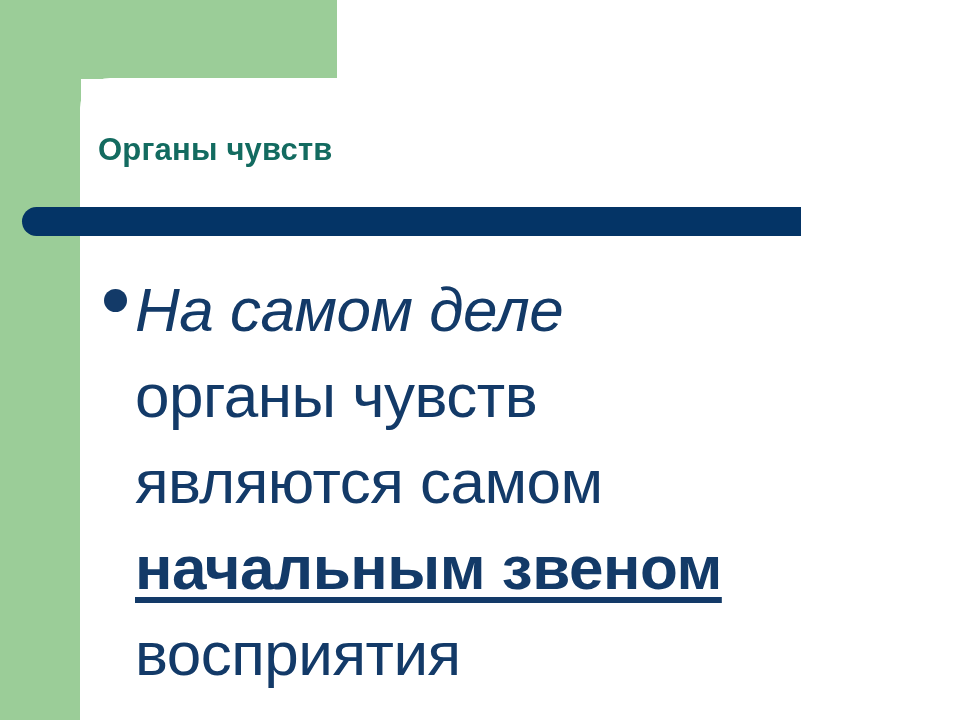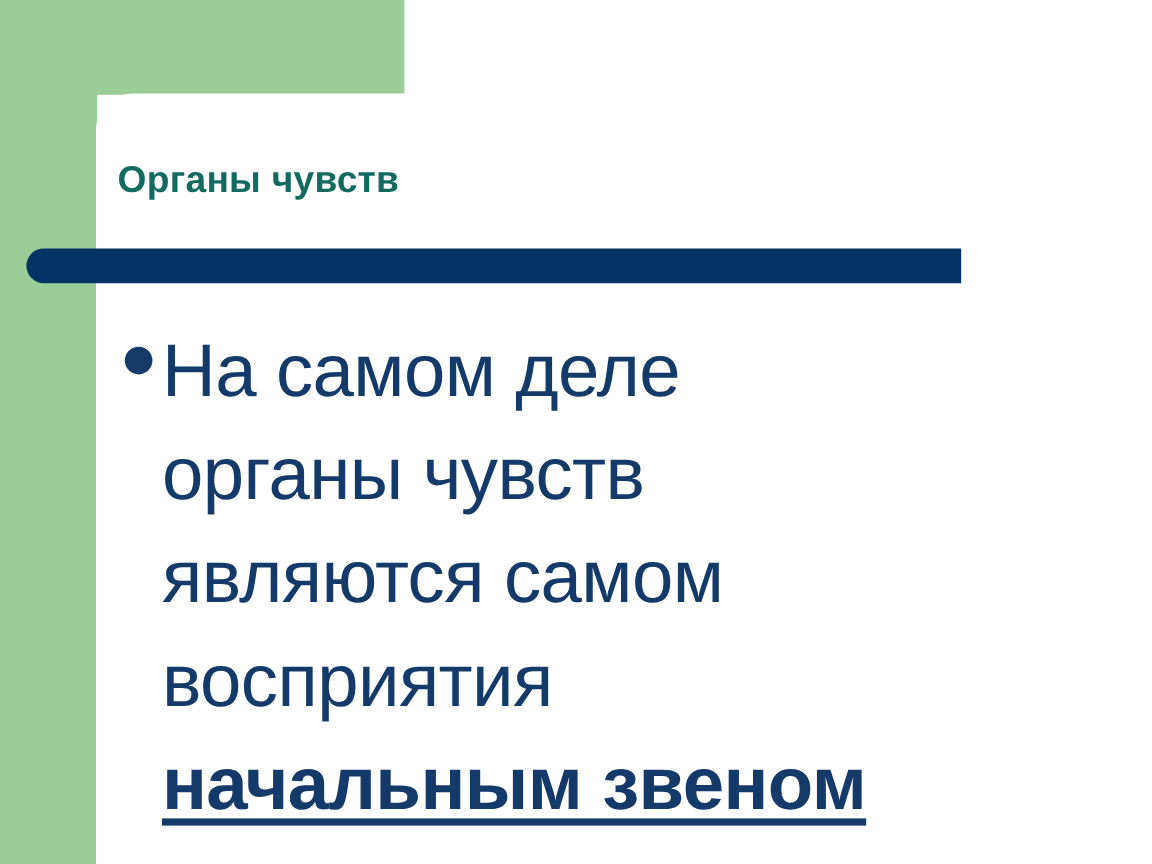--- a/index.html
+++ b/index.html
@@ -110,20 +110,21 @@
 
   .body-text .emph {
     font-weight: bold;
     text-decoration: underline;
     text-decoration-thickness: 6px;
     text-underline-offset: 8px;
   }
 
   .line {
     display: block;
+    font-style: italic;
   }
   .line-indent {
     display: block;
     margin-left: 0px;
   }
 </style>
 </head>
 <body>
 
 <div id="slide">
@@ -136,19 +137,19 @@
 
   <div class="divider-bar"></div>
 
   <div class="body-block">
     <div class="bullet-row">
       <span class="bullet-dot"></span>
       <p class="body-text">
         <span class="line">На самом деле</span>
         <span class="line-indent">органы чувств</span>
         <span class="line-indent">являются самом</span>
+        <span class="line-indent emph">начальным звеном</span>
         <span class="line-indent">восприятия</span>
-        <span class="line-indent emph">начальным звеном</span>
       </p>
     </div>
   </div>
 
 </div>
 
 </body></html>

